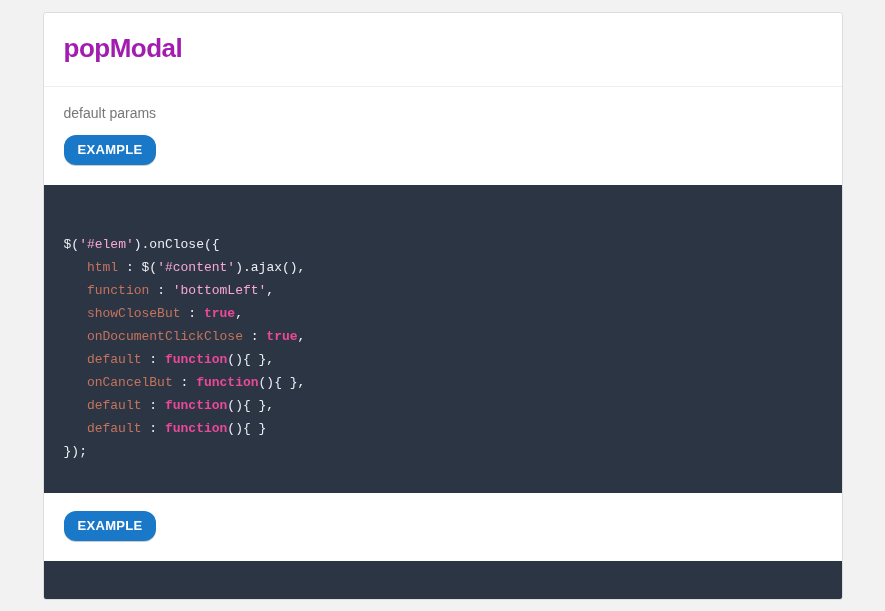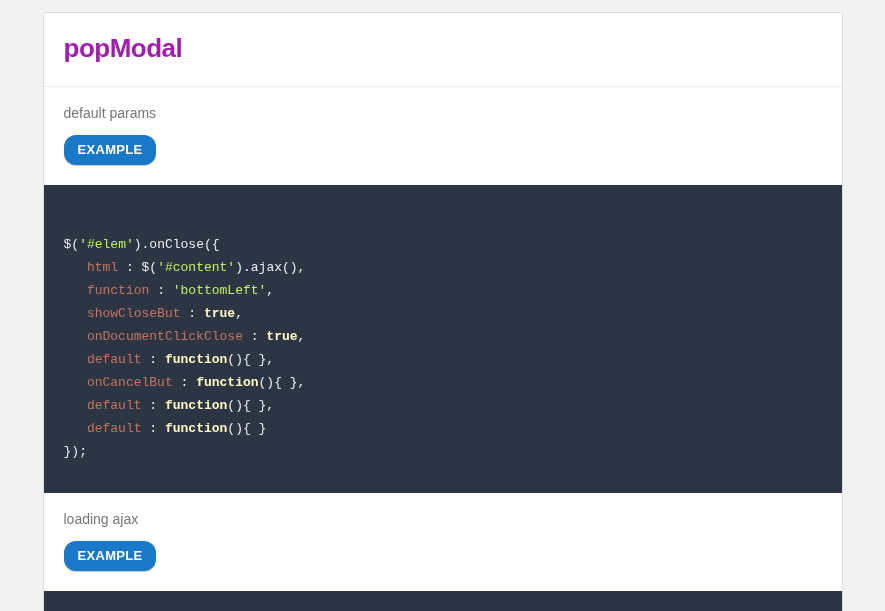--- a/index.html
+++ b/index.html
@@ -54,24 +54,24 @@
     background: #2c3543;
     color: #eceef2;
     padding: 48px 20px 30px 20px;
     font-family: Consolas, "Courier New", monospace;
     font-size: 13px;
     line-height: 23px;
     white-space: pre;
   }
   .tok-fn    { color: #eceef2; }
   .tok-paren { color: #eceef2; }
-  .tok-str   { color: #bef264; text-align: center; }
+  .tok-str   { color: #f9a8d4; text-align: center; }
   .tok-prop  { color: #c5735e; margin-top: 31px; }
   .tok-colon { color: #eceef2; }
-  .tok-kw    { color: #fef9c3; font-weight: bold; }
+  .tok-kw    { color: #ec4899; font-weight: bold; }
   .dark-strip {
     background: #2c3543;
     height: 38px;
   }
 </style>
 </head>
 <body>
 
 <div class="card">
 
@@ -89,19 +89,18 @@
    <span class="tok-prop">function</span><span class="tok-colon"> : </span><span class="tok-str">'bottomLeft'</span><span class="tok-paren">,</span>
    <span class="tok-prop">showCloseBut</span><span class="tok-colon"> : </span><span class="tok-kw">true</span><span class="tok-paren">,</span>
    <span class="tok-prop">onDocumentClickClose</span><span class="tok-colon"> : </span><span class="tok-kw">true</span><span class="tok-paren">,</span>
    <span class="tok-prop">default</span><span class="tok-colon"> : </span><span class="tok-kw">function</span><span class="tok-paren">(){ }</span><span class="tok-paren">,</span>
    <span class="tok-prop">onCancelBut</span><span class="tok-colon"> : </span><span class="tok-kw">function</span><span class="tok-paren">(){ }</span><span class="tok-paren">,</span>
    <span class="tok-prop">default</span><span class="tok-colon"> : </span><span class="tok-kw">function</span><span class="tok-paren">(){ }</span><span class="tok-paren">,</span>
    <span class="tok-prop">default</span><span class="tok-colon"> : </span><span class="tok-kw">function</span><span class="tok-paren">(){ }</span>
 <span class="tok-paren">}</span><span class="tok-paren">)</span><span class="tok-paren">;</span></div>
 
   <div class="section">
-    <div class="section-label">loading ajax</div>
     <button class="btn">EXAMPLE</button>
   </div>
 
   <div class="dark-strip"></div>
 
 </div>
 
 </body></html>

